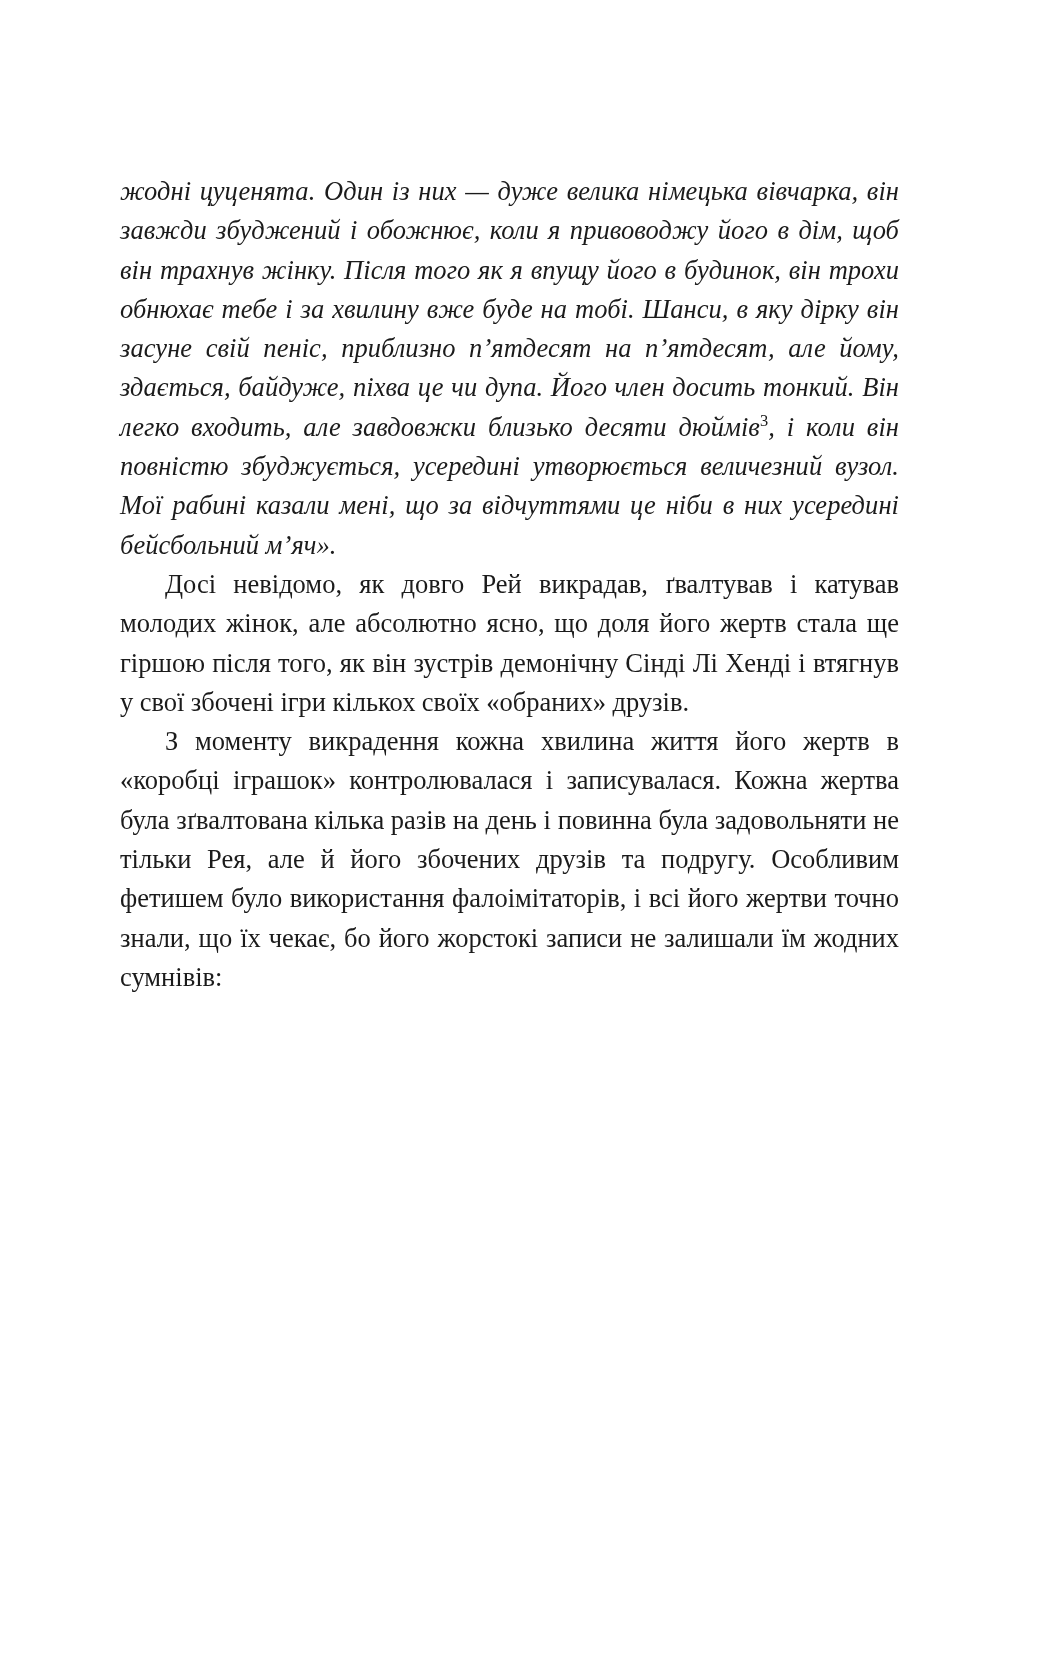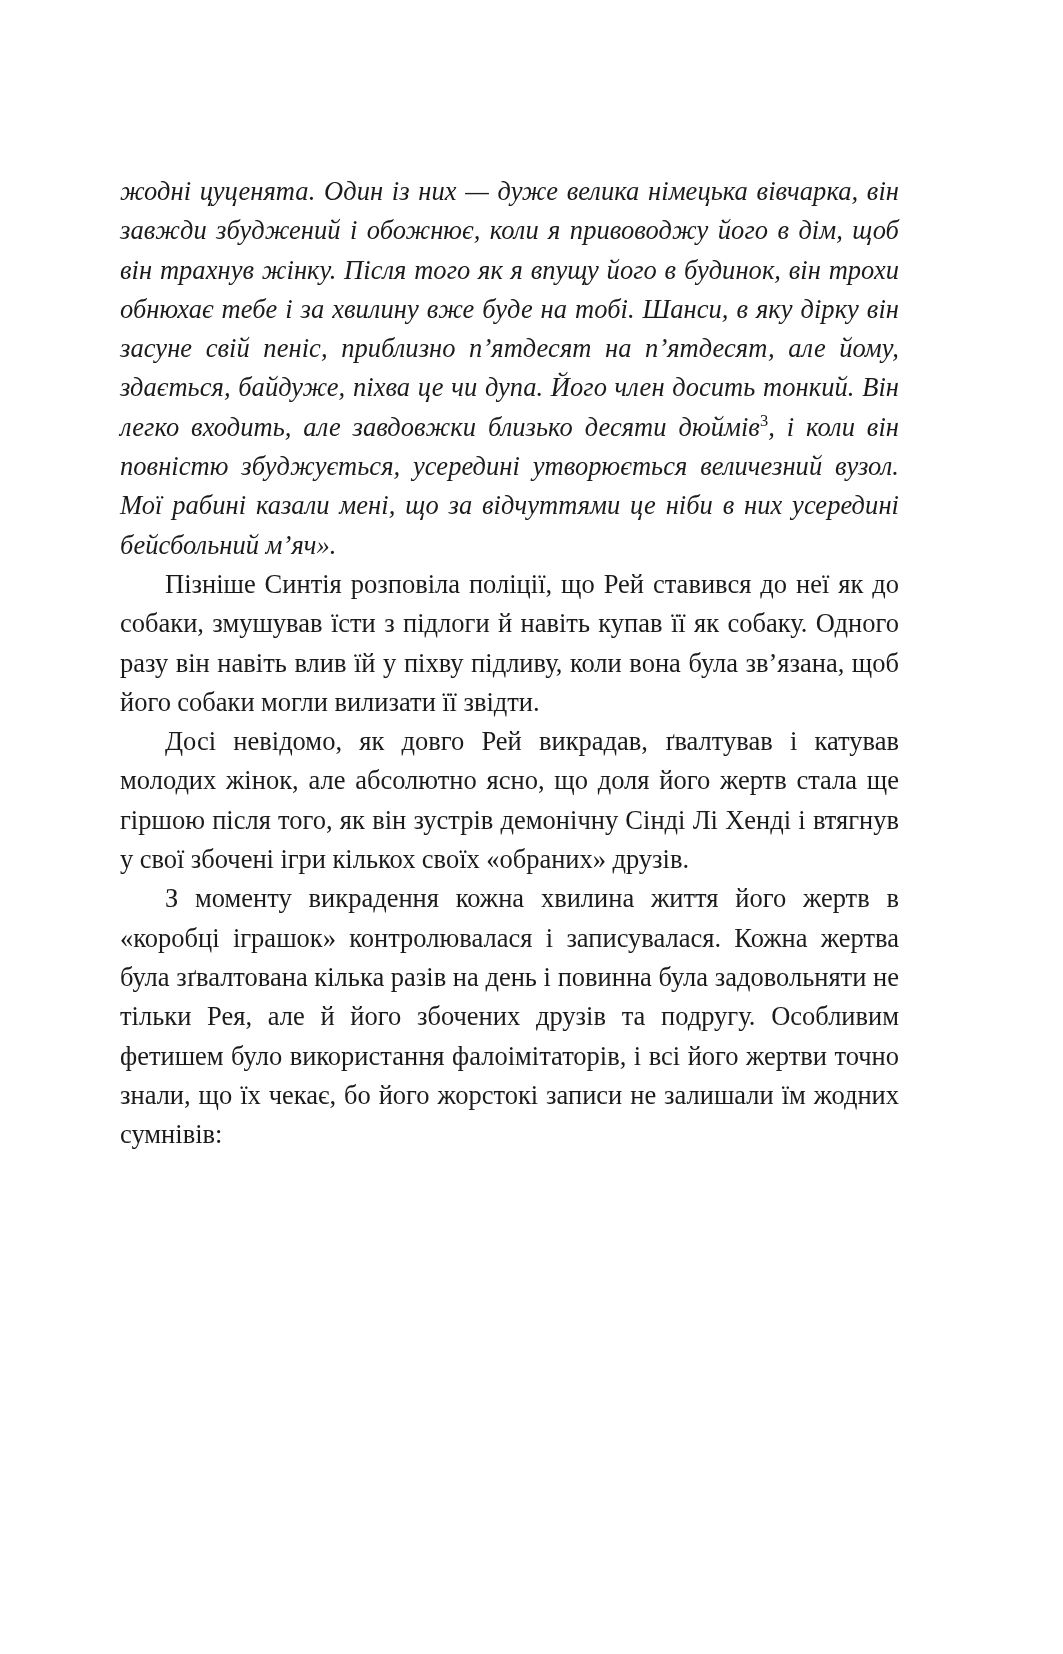--- a/index.html
+++ b/index.html
@@ -104,21 +104,20 @@
 </style>
 </head>
 <body>
 
 <div class="page">
 
   <div class="text-column">
 
     <p class="para quote"><span>жодні цуценята. Один із них — дуже велика німецька вівчарка, він завжди збуджений і обожнює, коли я привоводжу його в дім, щоб він трахнув жінку. Після того як я впущу його в будинок, він трохи обнюхає тебе і за хвилину вже буде на тобі. Шанси, в яку дірку він засуне свій пеніс, приблизно п’ятдесят на п’ятдесят, але йому, здається, байдуже, піхва це чи дупа. Його член досить тонкий. Він легко входить, але завдовжки близько десяти дюймів</span><sup class="fn-ref">3</sup><span>, і коли він повністю збуджується, усередині утворюється величезний вузол. Мої рабині казали мені, що за відчуттями це ніби в них усередині бейсбольний м’яч».</span></p>
 
-    <p class="para">Пізніше Синтія розповіла поліції, що Рей ставився до неї як до собаки, змушував їсти з підлоги й навіть купав її як собаку. Одного разу він навіть влив їй у піхву підливу, коли вона була зв’язана, щоб його собаки могли вилизати її звідти.</p>
 
     <p class="para">Досі невідомо, як довго Рей викрадав, ґвалтував і катував молодих жінок, але абсолютно ясно, що доля його жертв стала ще гіршою після того, як він зустрів демонічну Сінді Лі Хенді і втягнув у свої збочені ігри кількох своїх «обраних» друзів.</p>
 
     <p class="para">З моменту викрадення кожна хвилина життя його жертв в «коробці іграшок» контролювалася і записувалася. Кожна жертва була зґвалтована кілька разів на день і повинна була задовольняти не тільки Рея, але й його збочених друзів та подругу. Особливим фетишем було використання фалоімітаторів, і всі його жертви точно знали, що їх чекає, бо його жорстокі записи не залишали їм жодних сумнівів:</p>
 
   </div>
 
   <div class="footnote-area">
     <div class="footnote-rule"></div>
     <p class="footnote"><span class="fn-num">3</span><span>1 дюйм = 2,54 см; 10 дюймів = 25 см.</span></p>

